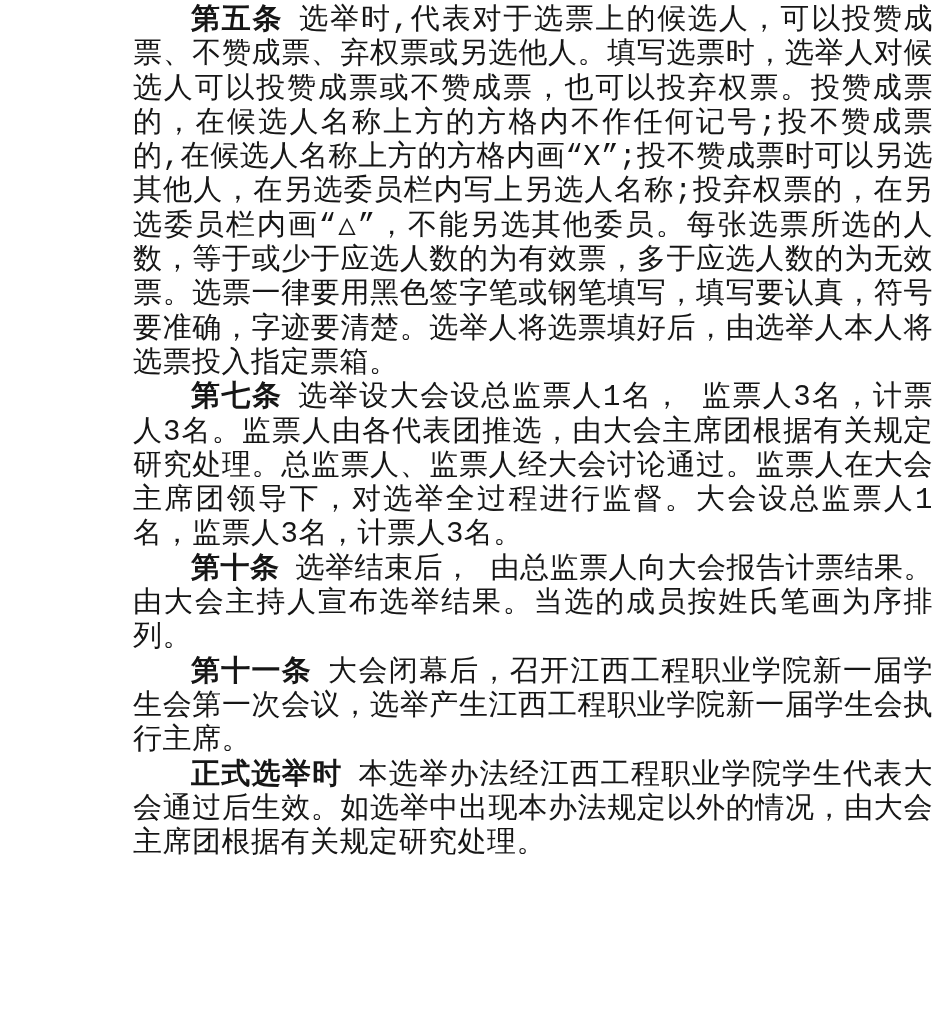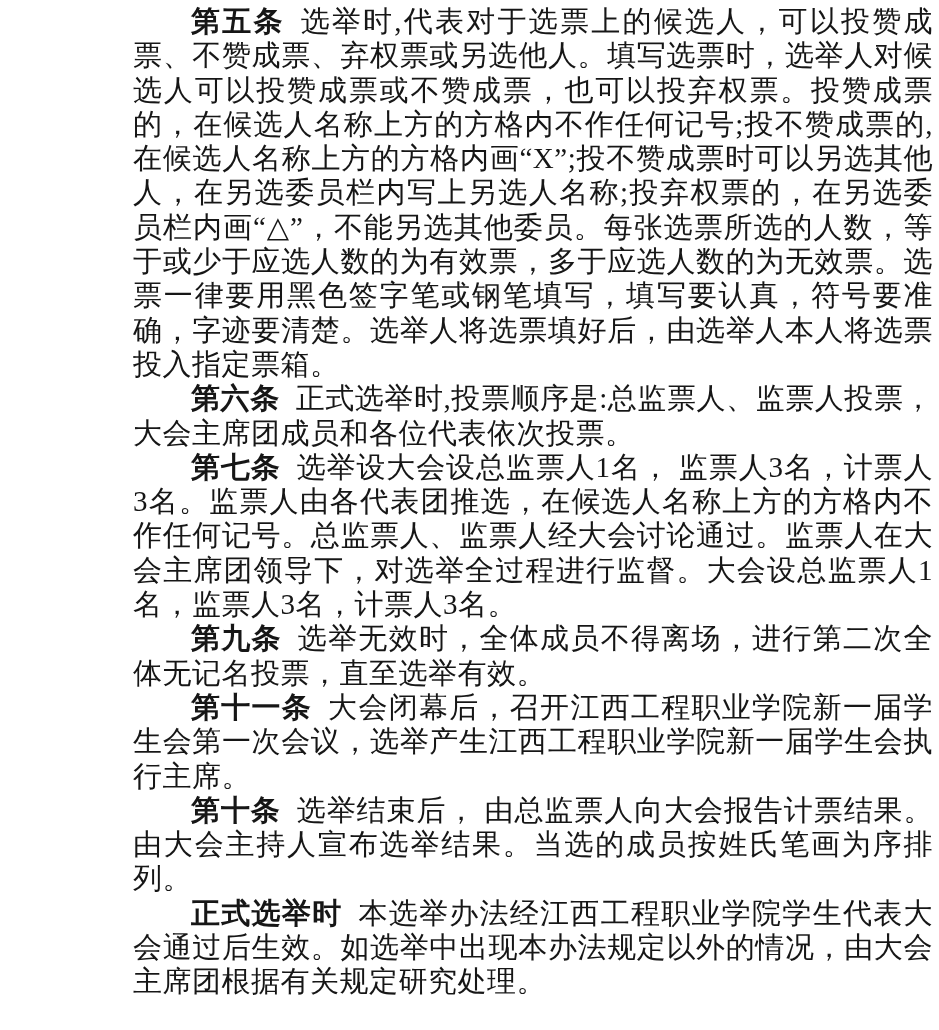--- a/index.html
+++ b/index.html
@@ -19,39 +19,38 @@
     color: #161616;
   }
   .para {
     margin: 0;
     font-size: 29px;
     line-height: 34.3px;
     text-align: justify;
     text-justify: inter-character;
     text-indent: 2em;
     letter-spacing: 0.5px;
+    font-family: Liberation Mono, monospace;
   }
   .num {
     font-weight: bold;
     margin-right: 0.55em;
   }
 </style>
 </head>
 <body>
 
 <div class="page">
 
   <p class="para"><span class="num">第五条</span><span class="body-text">选举时,代表对于选票上的候选人，可以投赞成票、不赞成票、弃权票或另选他人。填写选票时，选举人对候选人可以投赞成票或不赞成票，也可以投弃权票。投赞成票的，在候选人名称上方的方格内不作任何记号;投不赞成票的,在候选人名称上方的方格内画“X”;投不赞成票时可以另选其他人，在另选委员栏内写上另选人名称;投弃权票的，在另选委员栏内画“△”，不能另选其他委员。每张选票所选的人数，等于或少于应选人数的为有效票，多于应选人数的为无效票。选票一律要用黑色签字笔或钢笔填写，填写要认真，符号要准确，字迹要清楚。选举人将选票填好后，由选举人本人将选票投入指定票箱。</span></p>
 
-  <p class="para"><span class="num">第六条</span><span class="body-text">正式选举时,投票顺序是:总监票人、监票人投票，大会主席团成员和各位代表依次投票。</span></p>
 
-  <p class="para"><span class="num">第七条</span><span class="body-text">选举设大会设总监票人1名， 监票人3名，计票人3名。监票人由各代表团推选，在候选人名称上方的方格内不作任何记号。总监票人、监票人经大会讨论通过。监票人在大会主席团领导下，对选举全过程进行监督。大会设总监票人1名，监票人3名，计票人3名。</span></p>
+  <p class="para"><span class="num">第七条</span><span class="body-text">选举设大会设总监票人1名， 监票人3名，计票人3名。监票人由各代表团推选，由大会主席团根据有关规定研究处理。总监票人、监票人经大会讨论通过。监票人在大会主席团领导下，对选举全过程进行监督。大会设总监票人1名，监票人3名，计票人3名。</span></p>
 
 
-  <p class="para"><span class="num">第九条</span><span class="body-text">选举无效时，全体成员不得离场，进行第二次全体无记名投票，直至选举有效。</span></p>
+
+  <p class="para"><span class="num">第十条</span><span class="body-text">选举结束后， 由总监票人向大会报告计票结果。由大会主持人宣布选举结果。当选的成员按姓氏笔画为序排列。</span></p>
 
   <p class="para"><span class="num">第十一条</span><span class="body-text">大会闭幕后，召开江西工程职业学院新一届学生会第一次会议，选举产生江西工程职业学院新一届学生会执行主席。</span></p>
-
-  <p class="para"><span class="num">第十条</span><span class="body-text">选举结束后， 由总监票人向大会报告计票结果。由大会主持人宣布选举结果。当选的成员按姓氏笔画为序排列。</span></p>
 
   <p class="para"><span class="num">正式选举时</span><span class="body-text">本选举办法经江西工程职业学院学生代表大会通过后生效。如选举中出现本办法规定以外的情况，由大会主席团根据有关规定研究处理。</span></p>
 
 </div>
 
 </body></html>

